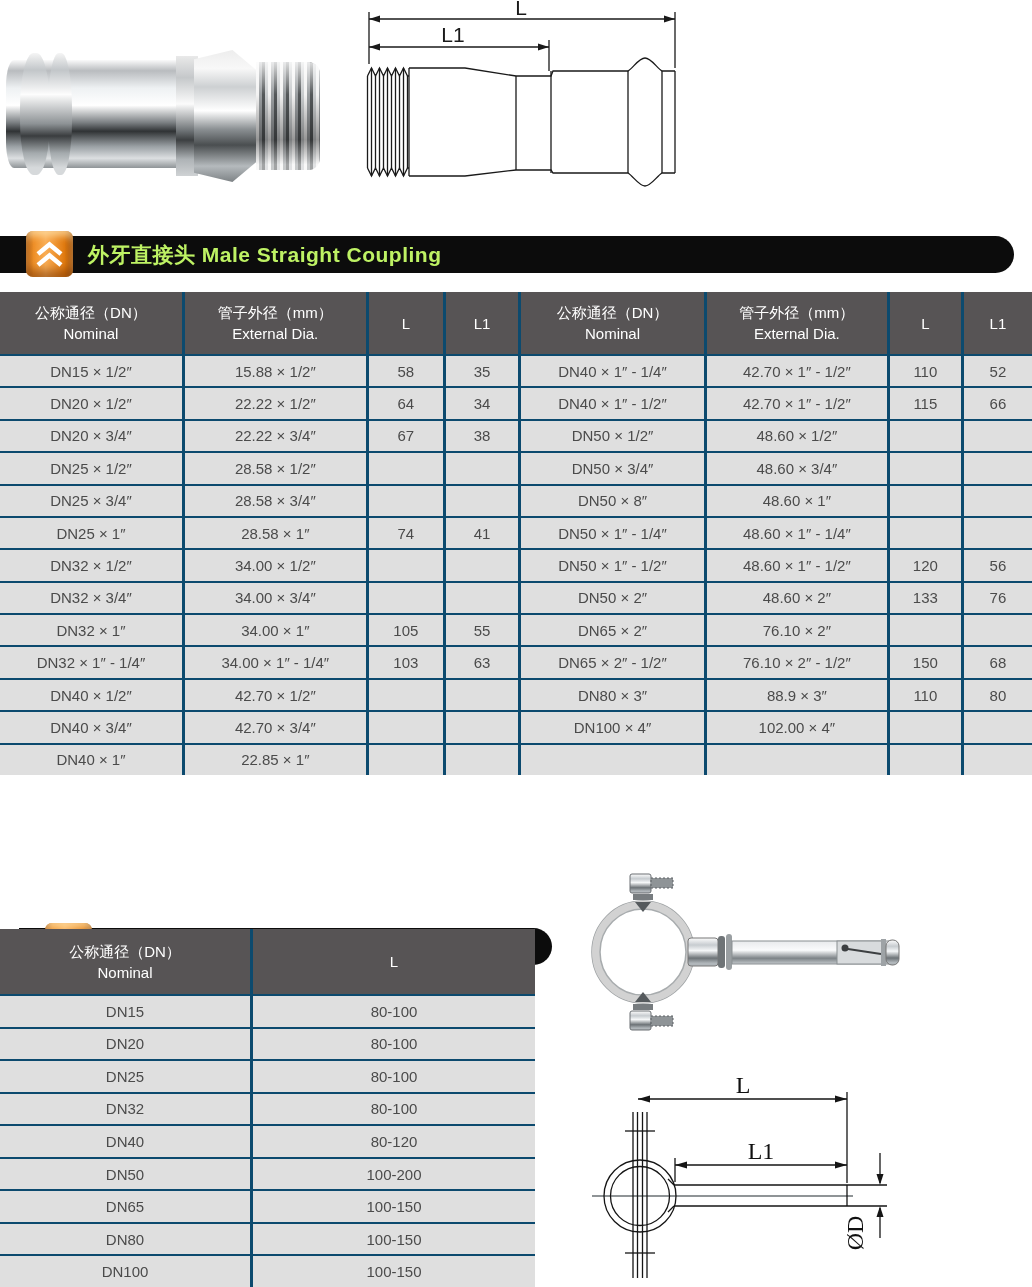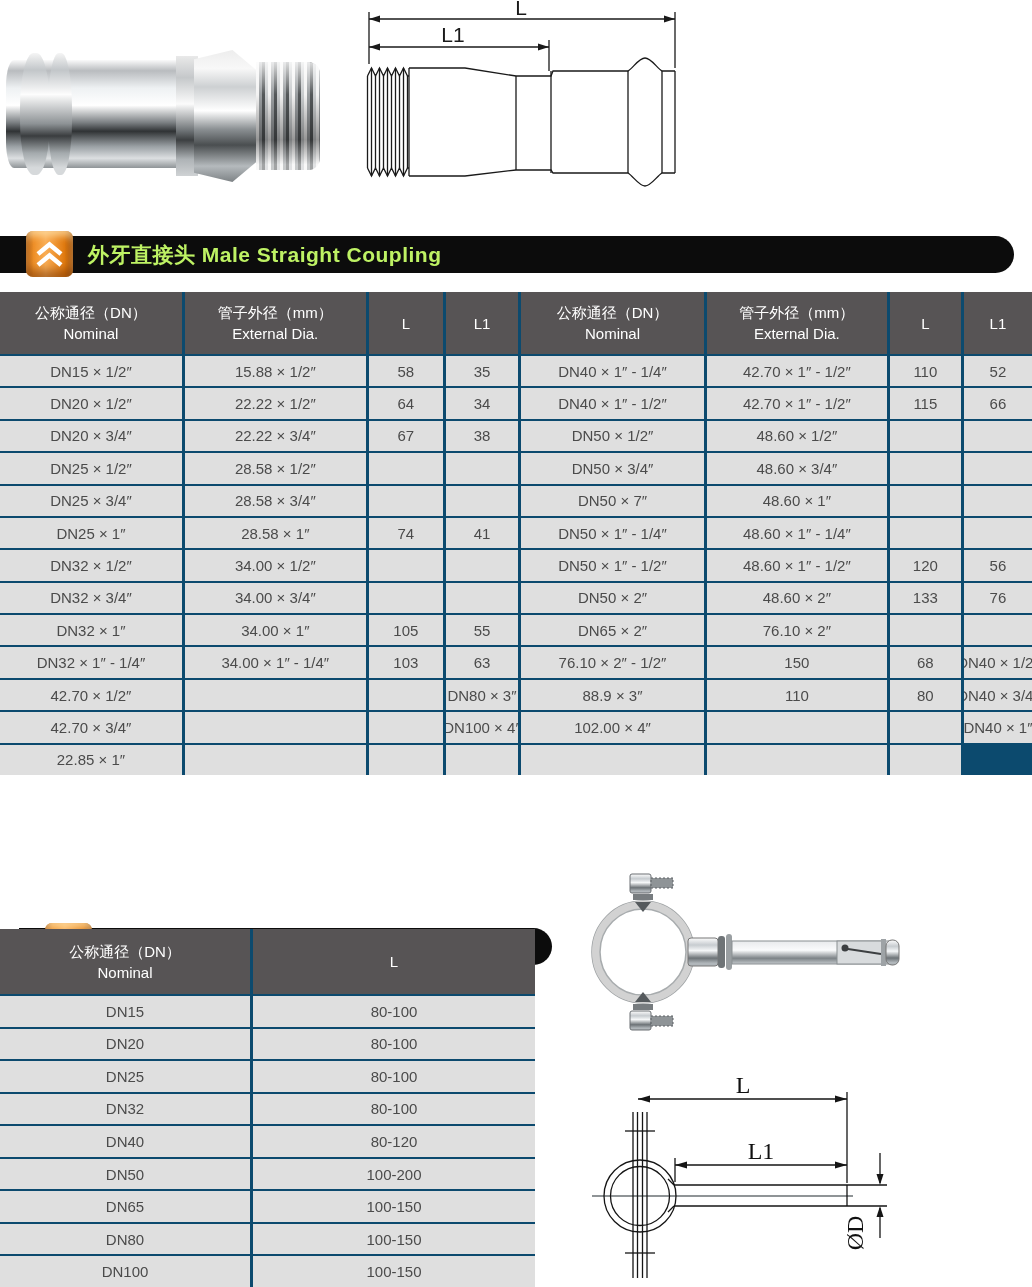--- a/index.html
+++ b/index.html
@@ -182,21 +182,21 @@
       <div class="cell"></div>
       <div class="cell"></div>
       <div class="cell">DN50 × 3/4″</div>
       <div class="cell">48.60 × 3/4″</div>
       <div class="cell"></div>
       <div class="cell"></div>
       <div class="cell">DN25 × 3/4″</div>
       <div class="cell">28.58 × 3/4″</div>
       <div class="cell"></div>
       <div class="cell"></div>
-      <div class="cell">DN50 × 7″</div>
+      <div class="cell">DN50 × 8″</div>
       <div class="cell">48.60 × 1″</div>
       <div class="cell"></div>
       <div class="cell"></div>
       <div class="cell">DN25 × 1″</div>
       <div class="cell">28.58 × 1″</div>
       <div class="cell">74</div>
       <div class="cell">41</div>
       <div class="cell">DN50 × 1″ - 1/4″</div>
       <div class="cell">48.60 × 1″ - 1/4″</div>
       <div class="cell"></div>
@@ -222,20 +222,21 @@
       <div class="cell">105</div>
       <div class="cell">55</div>
       <div class="cell">DN65 × 2″</div>
       <div class="cell">76.10 × 2″</div>
       <div class="cell"></div>
       <div class="cell"></div>
       <div class="cell">DN32 × 1″ - 1/4″</div>
       <div class="cell">34.00 × 1″ - 1/4″</div>
       <div class="cell">103</div>
       <div class="cell">63</div>
+      <div class="cell">DN65 × 2″ - 1/2″</div>
       <div class="cell">76.10 × 2″ - 1/2″</div>
       <div class="cell">150</div>
       <div class="cell">68</div>
       <div class="cell">DN40 × 1/2″</div>
       <div class="cell">42.70 × 1/2″</div>
       <div class="cell"></div>
       <div class="cell"></div>
       <div class="cell">DN80 × 3″</div>
       <div class="cell">88.9 × 3″</div>
       <div class="cell">110</div>

